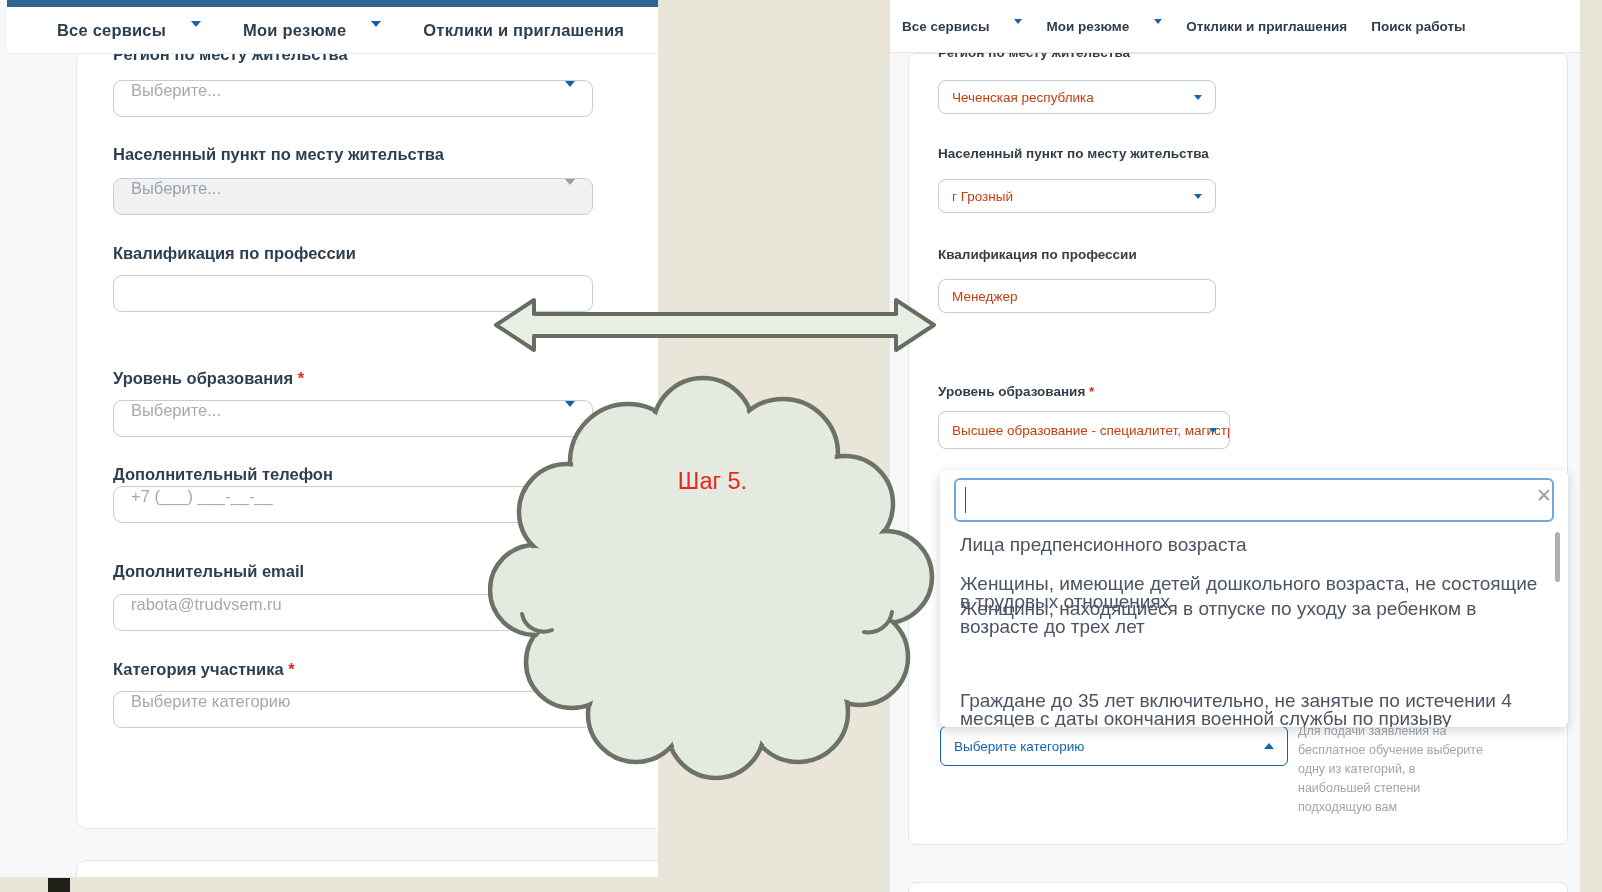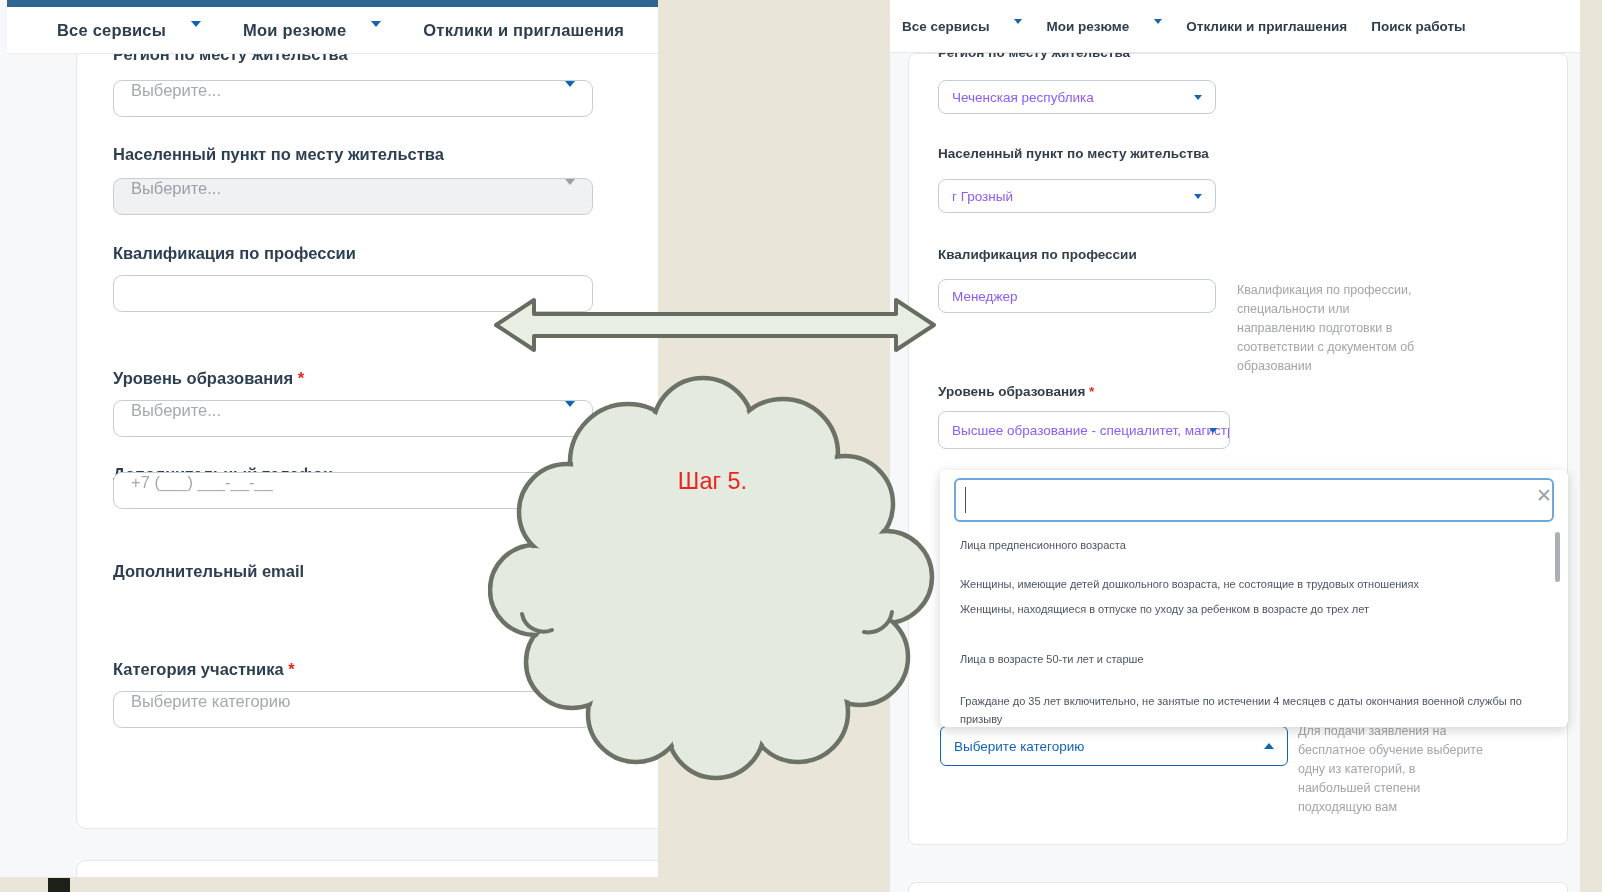--- a/index.html
+++ b/index.html
@@ -30,36 +30,36 @@
   .card-l2{left:76px;top:860px;width:640px;height:40px;}
   .card-r1{left:18px;top:53px;width:660px;height:792px;border-radius:8px;}
   .card-r2{left:18px;top:882px;width:660px;height:30px;border-radius:8px;}
 
   
   .lab{position:absolute;left:113px;font-weight:700;color:#2e3f52;font-size:16.5px;line-height:20px;white-space:nowrap;z-index:2;}
   .req{color:#e8261c;font-weight:700;}
   .box{position:absolute;background:#fff;border:1.5px solid #c8cdd4;border-radius:9px;display:flex;align-items:flex-start;padding:0 17px;box-sizing:border-box;z-index:2;}
   .lbox{left:113px;width:480px;height:37px;font-size:16.5px;}
   .ph{color:#a4a9ae;}
-  .val{color:#8b5cf6;}
+  .val{color:#c2410c;}
   .box .caret{position:absolute;right:17px;}
   .disabled{background:#f0f1f3;}
   .disabled .ph{color:#9ba1a7;}
 
   
   .rlab{position:absolute;left:48px;font-weight:700;color:#333e49;font-size:13.5px;line-height:17px;white-space:nowrap;z-index:2;}
   .rbox{position:absolute;left:48px;background:#fff;border:1px solid #c4ccd4;border-radius:8px;display:flex;align-items:center;padding:0 13px;box-sizing:border-box;font-size:13.5px;z-index:2;white-space:nowrap;overflow:hidden;}
   .hint{position:absolute;color:#a0a5aa;font-size:12.5px;line-height:19px;z-index:2;}
 
   
   .dd-panel{position:absolute;left:50px;top:470px;width:628px;height:257px;background:#fff;border-radius:6px;box-shadow:0 3px 12px rgba(0,0,0,.18);z-index:10;overflow:hidden;}
   .dd-search{position:absolute;left:14px;right:14px;top:8px;height:44px;border:2px solid #6ea7d8;border-radius:6px;box-sizing:border-box;font-size:14px;padding:0 40px 0 10px;outline:none;color:#3c4754;font-family:"Liberation Sans",sans-serif;}
   .dd-cursor{position:absolute;left:25px;top:17px;width:1px;height:26px;background:#44505c;z-index:11;}
   .dd-x{position:absolute;right:16px;top:16px;font-size:19px;color:#9aa0a6;line-height:1;cursor:pointer;z-index:11;}
-  .dd-opt{position:absolute;left:20px;right:28px;color:#4b5563;font-size:11px;line-height:18px;cursor:pointer;}
+  .dd-opt{position:absolute;left:20px;right:28px;color:#4b5563;font-size:19px;line-height:18px;cursor:pointer;}
   .dd-thumb{position:absolute;right:8px;top:62px;width:5px;height:50px;border-radius:3px;background:#aab0b6;}
 
   .cat-select{position:absolute;left:50px;top:726px;width:348px;height:40px;border:1.5px solid #1464b4;border-radius:6px;box-sizing:border-box;display:flex;align-items:center;padding:0 13px;background:#fff;color:#1464b4;font-size:13.5px;z-index:3;}
   .cat-select .caret{position:absolute;right:13px;}
 
   
   .overlay{position:absolute;z-index:50;}
   .cloud-text{position:absolute;left:540px;top:466px;width:345px;text-align:center;z-index:51;}
   .cloud-title{color:#e8261c;font-size:23.5px;line-height:31px;}
   .cloud-body{color:#1e3570;font-size:23.5px;line-height:31px;width:262px;margin:0 auto;}
@@ -94,25 +94,28 @@
     <div class="lab" style="top:368px">
       <span>Уровень образования</span>
       <span class="req">*</span>
     </div>
     <div class="box lbox" style="top:400px">
       <span class="ph">Выберите...</span>
       <span class="caret down"></span>
     </div>
 
     <div class="lab" style="top:464px">Дополнительный телефон</div>
-    <div class="box lbox" style="top:472px">
+    <div class="box lbox" style="top:486px">
       <span class="ph">+7 (___) ___-__-__</span>
     </div>
 
     <div class="lab" style="top:561px">Дополнительный email</div>
+    <div class="box lbox" style="top:594px">
+      <span class="ph">rabota@trudvsem.ru</span>
+    </div>
 
     <div class="lab" style="top:659px">
       <span>Категория участника</span>
       <span class="req">*</span>
     </div>
     <div class="box lbox" style="top:691px">
       <span class="ph">Выберите категорию</span>
       <span class="caret down"></span>
     </div>
 
@@ -145,39 +148,37 @@
     <div class="rlab" style="top:145px">Населенный пункт по месту жительства</div>
     <div class="rbox" style="top:179px;width:278px;height:34px">
       <span class="val">г Грозный</span>
       <span class="caret down sm" style="position:absolute;right:13px"></span>
     </div>
 
     <div class="rlab" style="top:246px">Квалификация по профессии</div>
     <div class="rbox" style="top:279px;width:278px;height:34px">
       <span class="val">Менеджер</span>
     </div>
-    <div class="hint" style="left:347px;top:281px;width:180px">Квалификация по профессии, специальности или направлению подготовки в соответствии с документом об образовании</div>
 
     <div class="rlab" style="top:383px">
       <span>Уровень образования</span>
       <span class="req">*</span>
     </div>
     <div class="rbox" style="top:411px;width:292px;height:38px;padding-right:30px">
       <span class="val">Высшее образование - специалитет, магистр...</span>
       <span class="caret down sm" style="position:absolute;right:12px"></span>
     </div>
 
     <div class="dd-panel">
       <input class="dd-search" type="text" value="" style="">
       <div class="dd-cursor"></div>
       <div class="dd-x">✕</div>
       <div class="dd-opt" style="top:66px">Лица предпенсионного возраста</div>
       <div class="dd-opt" style="top:105px">Женщины, имеющие детей дошкольного возраста, не состоящие в трудовых отношениях</div>
       <div class="dd-opt" style="top:130px">Женщины, находящиеся в отпуске по уходу за ребенком в возрасте до трех лет</div>
-      <div class="dd-opt" style="top:180px">Лица в возрасте 50-ти лет и старше</div>
       <div class="dd-opt" style="top:222px">Граждане до 35 лет включительно, не занятые по истечении 4 месяцев с даты окончания военной службы по призыву</div>
       <div class="dd-thumb"></div>
     </div>
 
     <div class="cat-select">
       <span>Выберите категорию</span>
       <span class="caret up"></span>
     </div>
     <div class="hint" style="left:408px;top:722px;width:188px">Для подачи заявления на бесплатное обучение выберите одну из категорий, в наибольшей степени подходящую вам</div>
 

